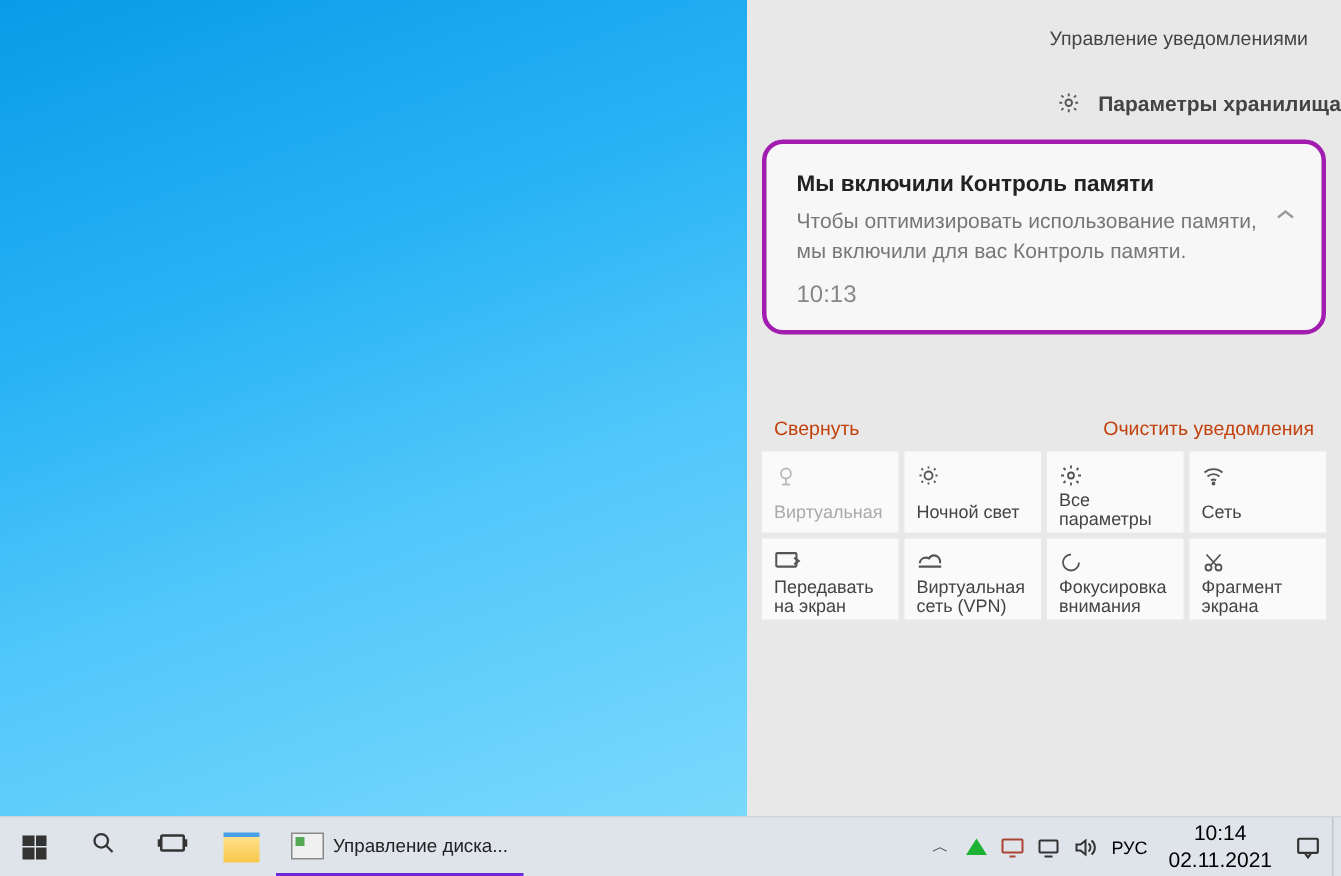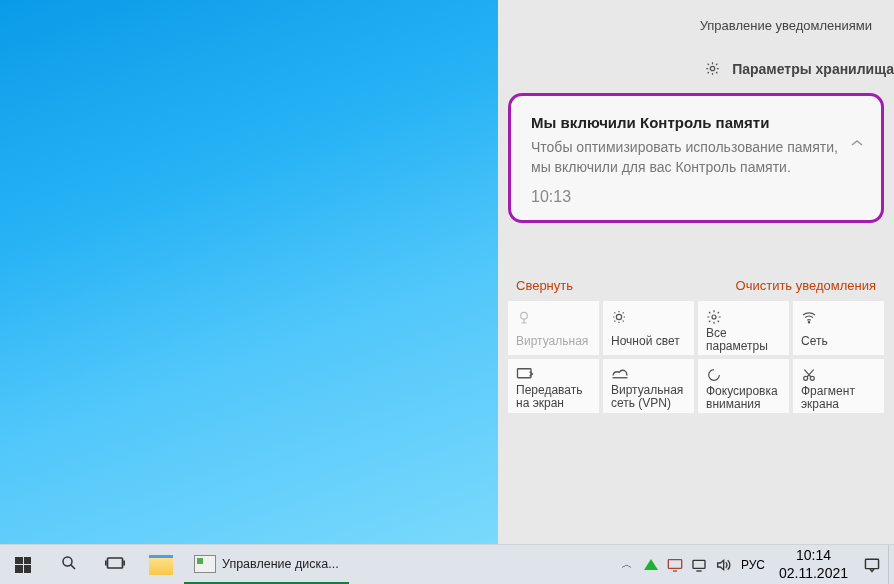--- a/index.html
+++ b/index.html
@@ -32,21 +32,21 @@
   .tile.disabled .t-icon { color: #bbb; }
   .tile .t-label { font-size: 12px; line-height: 1.15; color: #444; }
   .tile.disabled .t-label { color: #aaa; }
   
   .taskbar { height: 40px; background: #dfe4ea; display: flex; align-items: stretch; border-top: 1px solid #cfd4da; }
   .tb-left { display: flex; align-items: stretch; }
   .tb-btn { width: 46px; display: flex; align-items: center; justify-content: center; cursor: pointer; }
   .win-logo { width: 16px; height: 16px; display: grid; grid-template-columns: 1fr 1fr; grid-template-rows: 1fr 1fr; gap: 1px; }
   .win-logo span { background: #333; }
   .explorer-ic { width: 24px; height: 20px; background: linear-gradient(#ffe08a, #f7c84a); border-top: 3px solid #4aa0e6; position: relative; }
-  .app-task { display: flex; align-items: center; padding: 0 10px; gap: 6px; cursor: pointer; border-bottom: 2px solid #15803d; max-width: 180px; }
+  .app-task { display: flex; align-items: center; padding: 0 10px; gap: 6px; cursor: pointer; border-bottom: 2px solid #6d28d9; max-width: 180px; }
   .app-task .app-ic { width: 22px; height: 18px; background: #f0f0f0; border: 1px solid #888; position: relative; }
   .app-task .app-ic::after { content:''; position:absolute; left:2px; top:2px; width:6px; height:6px; background:#5a5; }
   .app-task .app-txt { font-size: 12.5px; color: #222; white-space: nowrap; overflow: hidden; text-overflow: ellipsis; }
   .tb-spacer { flex: 1; }
   .tb-right { display: flex; align-items: center; gap: 0; padding-right: 0; }
   .tray-ic { width: 24px; display: flex; align-items: center; justify-content: center; color: #333; font-size: 13px; cursor: pointer; height: 100%; }
   .tray-ic.chev { font-size: 11px; }
   .lang { font-size: 12px; padding: 0 6px; cursor: pointer; display:flex; align-items:center; height:100%; }
   .clock { font-size: 14px; text-align: center; padding: 0 8px; line-height: 1.25; cursor: pointer; display:flex; flex-direction:column; justify-content:center; height:100%; }
   .ac-ic { width: 32px; display: flex; align-items: center; justify-content: center; cursor: pointer; height:100%; }

